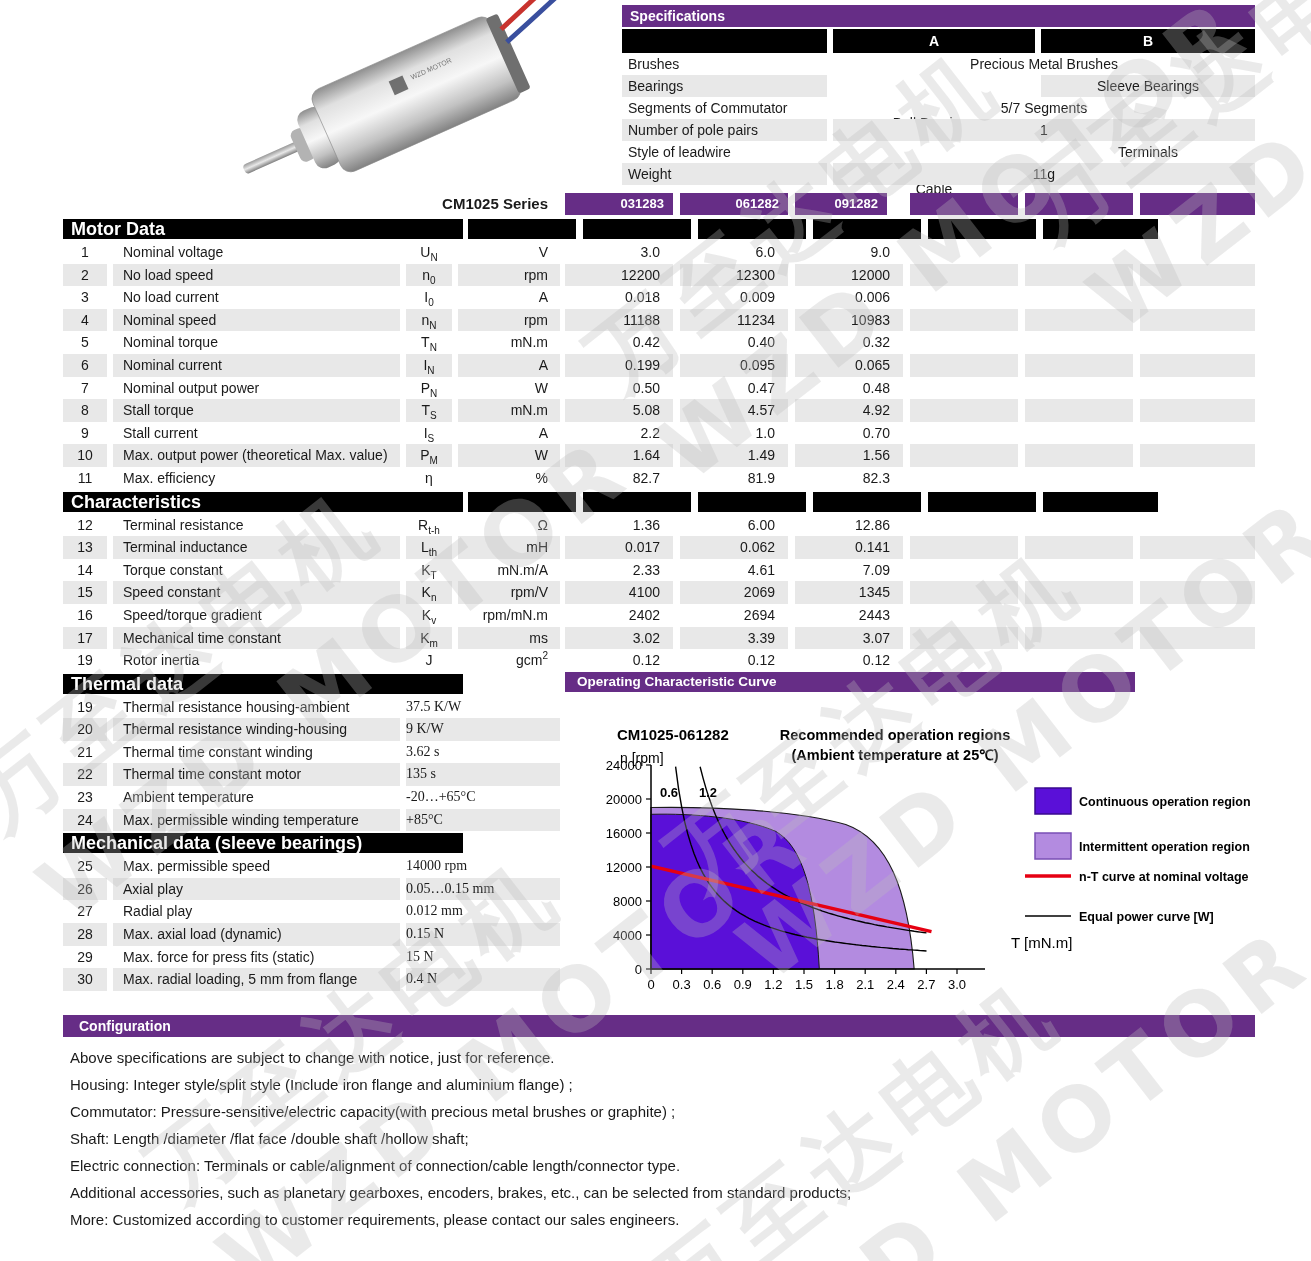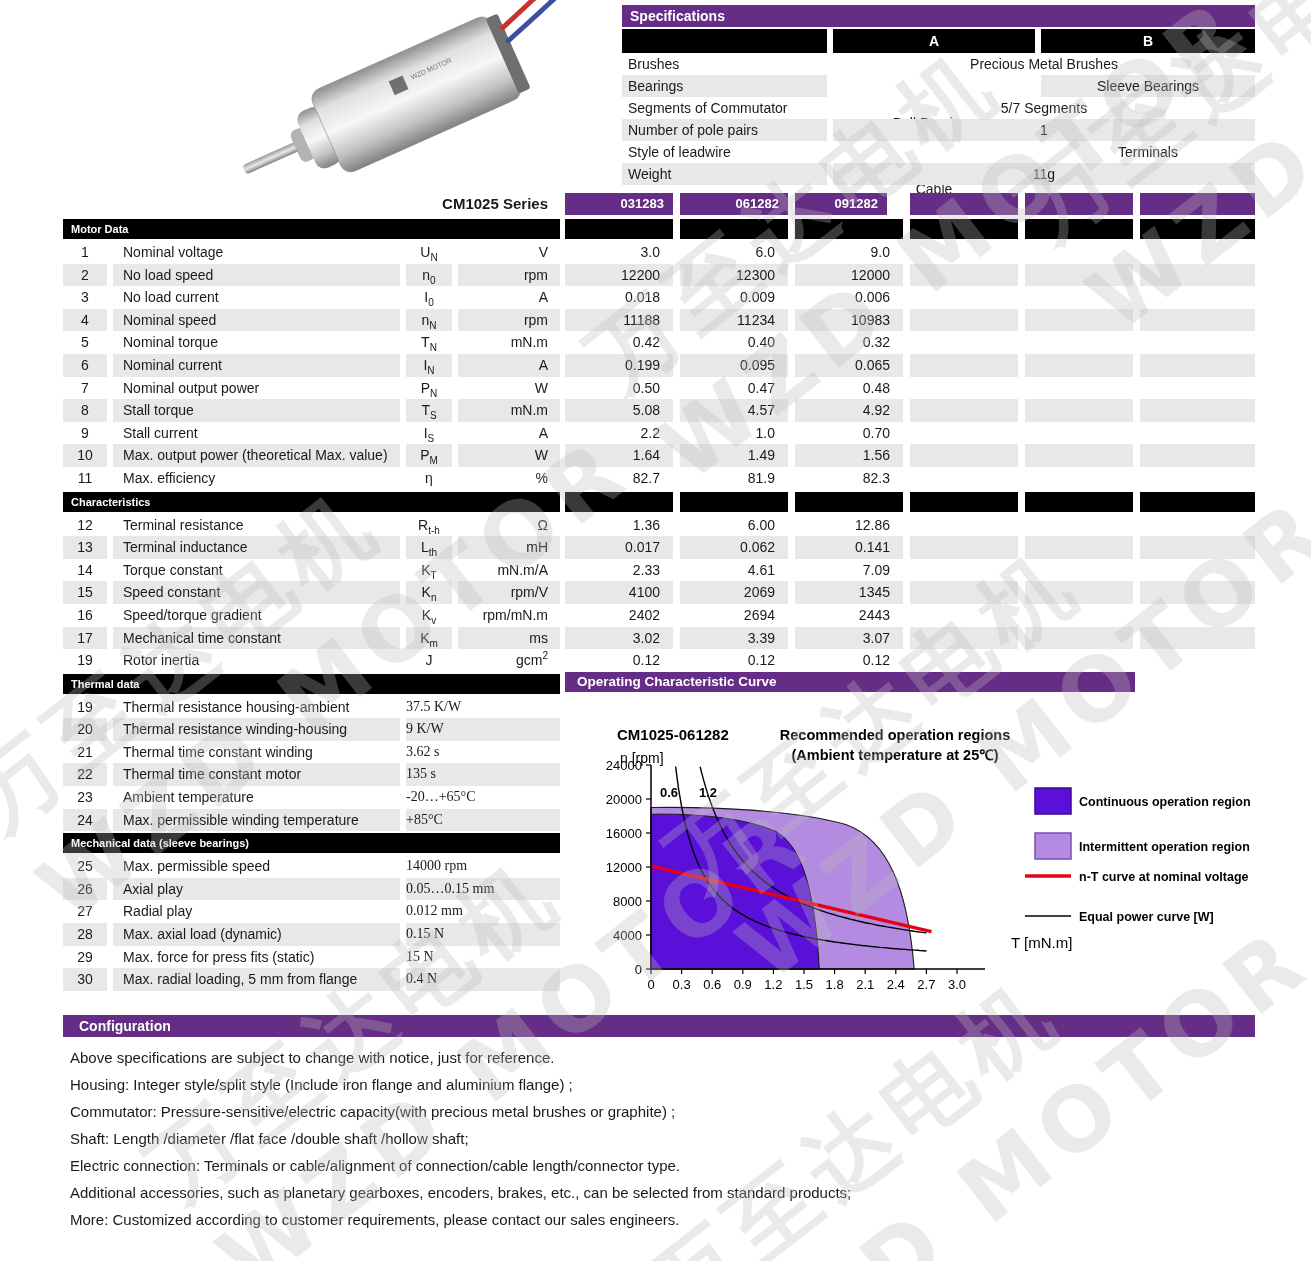--- a/index.html
+++ b/index.html
@@ -29,21 +29,21 @@
   
   .series-row{position:absolute;left:63px;top:193px;width:1192px;height:22px;}
   .series-label{position:absolute;left:0;top:0;width:485px;text-align:right;font-weight:bold;
                 font-size:15px;line-height:22px;}
   .model-cell{position:absolute;top:0;height:22px;background:#662d86;color:#fff;font-weight:bold;
               font-size:13px;text-align:right;padding-right:9px;line-height:22px;}
 
   
   #main-table{position:absolute;left:63px;top:217px;width:1192px;}
   .sec-bar{display:flex;height:20px;line-height:20px;margin:2px 0;}
-  .sec-bar-left{width:497px;background:#000;color:#fff;font-weight:bold;font-size:11px;padding-left:8px;}
+  .sec-bar-left{width:400px;background:#000;color:#fff;font-weight:bold;font-size:18px;padding-left:8px;}
   .sec-bar-cell{width:108px;margin-left:7px;background:#000;}
   .sec-bar-cell.first{margin-left:5px;}
   .sec-bar-cell.last{width:115px;}
   .t-row{display:flex;height:22.6px;line-height:22.6px;font-size:14px;}
   .c-num{width:44px;text-align:center;}
   .c-label{width:287px;margin-left:6px;padding-left:10px;white-space:nowrap;}
   .c-sym{width:46px;margin-left:6px;text-align:center;}
   .c-unit{width:102px;margin-left:6px;text-align:right;padding-right:12px;}
   .c-vleft{width:154px;margin-left:6px;text-align:left;padding-right:12px;font-family:Liberation Serif, serif;}
   .c-val{width:108px;margin-left:7px;text-align:right;padding-right:13px;}

